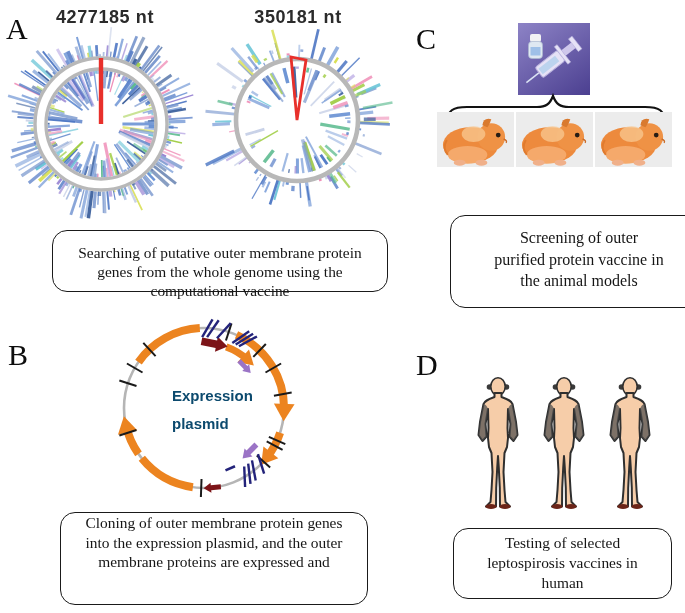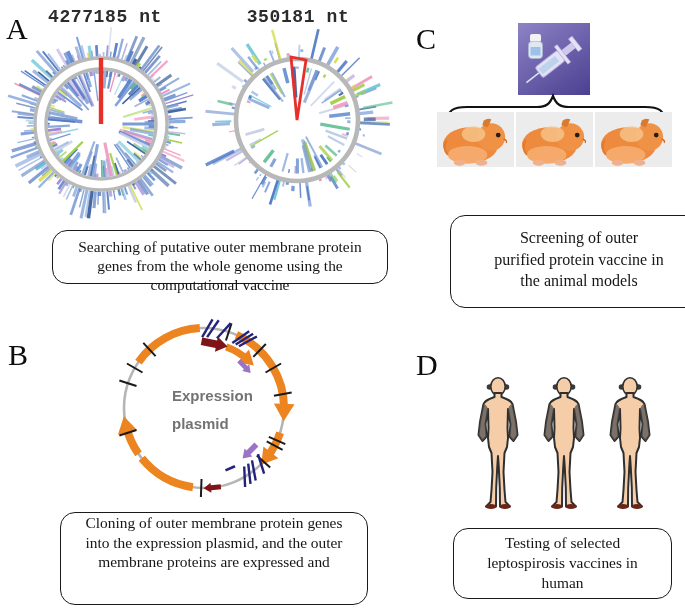--- a/index.html
+++ b/index.html
@@ -1,34 +1,34 @@
 <!DOCTYPE html>
 <html style="--syringe-bg1: #8d83c6; --syringe-bg2: #4b3f90; --hamster-tile: #ececec; --hamster-body: #ed8a3d; --hamster-head: #ef9245; --hamster-belly: #f5a96b; --human-skin: #f6cda9; --human-outline: #2f2f2f;"><head>
 <meta charset="utf-8">
 <style>
   html,body{margin:0;padding:0;background:#fff;}
   .canvas{position:relative;width:685px;height:613px;background:#fff;overflow:hidden;
           font-family:"Liberation Serif",serif;}
   .abs{position:absolute;}
   .panel-letter{position:absolute;font-size:30px;color:#0d0d0d;line-height:1;
                 font-family:"Liberation Serif",serif;}
-  .genome-title{position:absolute;font-family:Liberation Mono, monospace;font-weight:700;
+  .genome-title{position:absolute;font-family:Liberation Sans, sans-serif;font-weight:700;
                 font-size:18px;color:#2b2b2b;text-align:center;letter-spacing:.6px;}
   .caption-box{position:absolute;box-sizing:border-box;border:1.7px solid #1a1a1a;
                border-radius:15px;background:#fff;text-align:center;color:#151515;}
   .caption-box .line{white-space:nowrap;}
   .box-a .line{font-size:15.4px;line-height:19px;}
   .box-b .line{font-size:15.4px;line-height:19.5px;}
   .box-c .line{font-size:16px;line-height:21.5px;}
   .box-d .line{font-size:15.4px;line-height:20px;}
   .tile-syringe{position:absolute;width:72px;height:72px;
                 background:linear-gradient(145deg,var(--syringe-bg1),var(--syringe-bg2));}
   .hamster-tile{position:absolute;width:77px;height:55px;background:var(--hamster-tile);}
   .plasmid-label{position:absolute;font-family:"Liberation Sans",sans-serif;font-weight:700;
-                 font-size:15px;color:#737373;}
+                 font-size:15px;color:#0c4a6e;}
   svg{display:block;}
 </style>
 </head>
 <body>
 
 <div class="canvas">
 
   <svg width="0" height="0" class="abs" aria-hidden="true">
     <defs>
       <symbol id="hamster-shape" viewBox="0 0 78 55">
@@ -536,21 +536,21 @@
       <line x1="114.5" y1="151.5" x2="105.5" y2="119.4" stroke="#7e9bd0" stroke-width="3.5" opacity="0.62"></line>
       <line x1="120.6" y1="50.6" x2="107.3" y2="82.6" stroke="#7e9bd0" stroke-width="3.1" opacity="0.73"></line>
       <line x1="151.5" y1="85.4" x2="147.9" y2="86.4" stroke="#7e9bd0" stroke-width="2.5" opacity="0.86"></line>
       <line x1="67.1" y1="142.2" x2="76.4" y2="130.2" stroke="#57b98c" stroke-width="3.5" opacity="0.86"></line>
       <line x1="151.7" y1="113.9" x2="149.3" y2="113.3" stroke="#4f79c5" stroke-width="2.7" opacity="0.78"></line>
       <line x1="48.5" y1="114.6" x2="67.4" y2="109.2" stroke="#c9d2e8" stroke-width="2.8" opacity="0.99"></line>
       <line x1="98.3" y1="153.5" x2="98.6" y2="146.0" stroke="#8f79cf" stroke-width="1.8" opacity="0.64"></line>
       <circle cx="100" cy="100" r="61" fill="none" stroke="#b8b8b8" stroke-width="4.6"></circle>
       <polygon points="100,100 94,37 109,40" fill="none" stroke="#e8302b" stroke-width="2.8" stroke-linejoin="miter"></polygon>
     </svg>
-  <div class="caption-box box-a" style="left:52px;top:230px;width:336px;height:54px;padding-top:6px">
+  <div class="caption-box box-a" style="left:52px;top:230px;width:336px;height:62px;padding-top:12px">
     <div class="line">Searching of putative outer membrane protein</div>
     <div class="line">genes from the whole genome using the</div>
     <div class="line">computational vaccine</div>
   </div>
 
   <div class="panel-letter" style="left:8px;top:340px">B</div>
   <svg id="plasmid" class="abs" style="left:116px;top:318px" width="180" height="185" viewBox="0 0 180 185">
       <circle cx="88" cy="90" r="80" fill="none" stroke="#b5b5b5" stroke-width="2.6"></circle>
       <path d="M22.5,44.1 A80,80 0 0 1 83.8,10.1" fill="none" stroke="#ec8420" stroke-width="8"></path>
       <path d="M120.5,16.9 A80,80 0 0 1 168.0,92.8" fill="none" stroke="#ec8420" stroke-width="8"></path>

